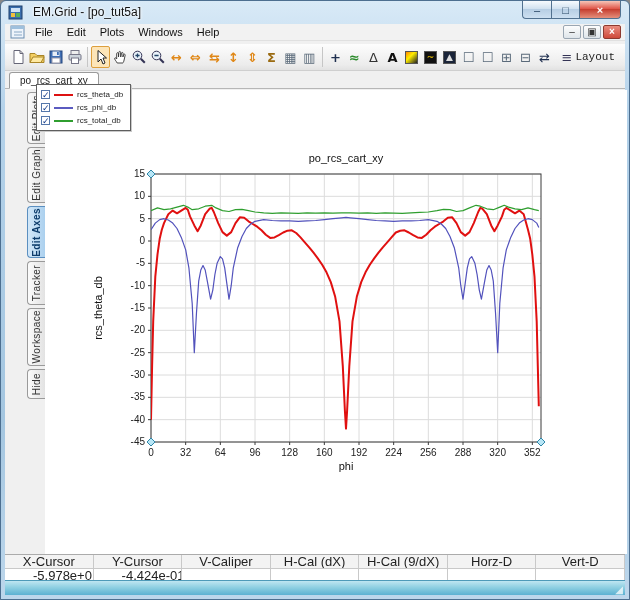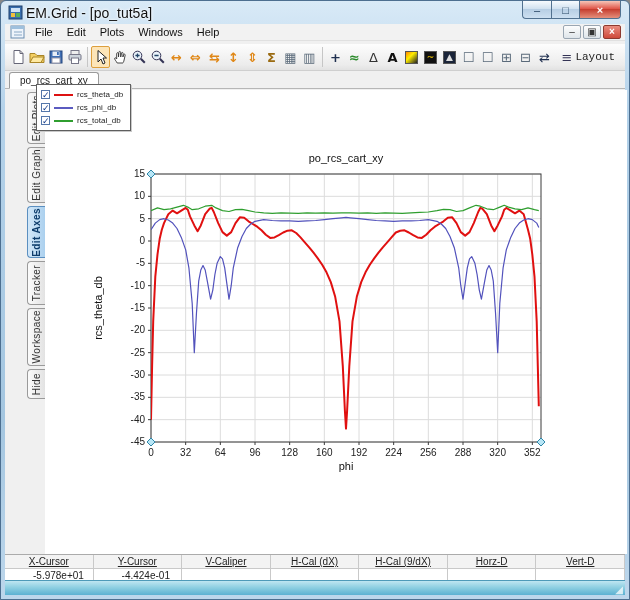--- a/index.html
+++ b/index.html
@@ -3,21 +3,21 @@
 <meta charset="utf-8">
 <style>
   * { margin:0; padding:0; box-sizing:border-box; }
   html,body { background:#888; font-family:"Liberation Sans", sans-serif; }
   .window { position:relative; width:630px; height:600px; margin:0 auto;
     background:linear-gradient(180deg,#d9eaf7 0%,#b4d2ea 18%,#a4c6e0 70%,#bdd7ec 100%);
     border:1px solid #4d6f90; border-radius:6px 6px 0 0; overflow:hidden; }
   
   .titlebar { position:absolute; top:0; left:0; right:0; height:23px; }
   .app-icon { position:absolute; left:7px; top:4px; width:15px; height:15px; }
-  .title-text { position:absolute; left:25px; top:4px; font-size:14px; color:#111; text-shadow:0 0 3px #fff, 0 0 3px #fff; }
+  .title-text { position:absolute; left:32px; top:4px; font-size:12px; color:#111; text-shadow:0 0 3px #fff, 0 0 3px #fff; }
   .win-buttons { position:absolute; right:8px; top:0; display:flex; }
   .wbtn { height:18px; border:1px solid #51718f; border-top:none; display:flex; align-items:center; justify-content:center;
     font-size:11px; color:#1d3c5a; background:linear-gradient(180deg,#f7fbfe,#d2e2f0 45%,#b5cde3 46%,#cde0f1); cursor:default; }
   .wbtn.min { width:29px; border-radius:0 0 0 4px; border-right:none; }
   .wbtn.max { width:28px; border-right:none; }
   .wbtn.close { width:42px; border-radius:0 0 4px 0; color:#fff; font-weight:bold;
     background:linear-gradient(180deg,#f6c5b8,#e0574a 45%,#c3392b 46%,#e5907c); }
   
   .client { position:absolute; left:4px; top:23px; right:4px; bottom:4px; background:#f0f0f0; }
   
@@ -53,22 +53,22 @@
   
   .legend { position:absolute; left:31px; top:60px; z-index:10; background:#fff; border:1px solid #5f5f5f; box-shadow:1px 1px 0 #c9c9c9; padding:3px 7px 3px 4px; }
   .lg-row { display:flex; align-items:center; height:13px; gap:4px; }
   .lg-check { width:9px; height:9px; border:1px solid #5577aa; background:#fff; font-size:9px; line-height:8px; text-align:center; color:#123a8a; }
   .lg-line { width:19px; height:2px; }
   .lg-label { font-size:8px; color:#222; white-space:nowrap; }
   
   .cursor-table { position:absolute; left:0; right:0; top:530px; height:28px; border-top:1px solid #ababab; background:#fff; }
   .ct-row { display:flex; height:14px; }
   .ct-row.head { background:#f3f3f3; }
-  .ct-cell { flex:1 1 0; border-right:1px solid #c9c9c9; border-bottom:1px solid #c9c9c9; font-size:10px; color:#222;
-    display:flex; align-items:center; justify-content:center; overflow:hidden; white-space:nowrap;text-decoration:underline; }
+  .ct-cell { flex:1 1 0; border-right:1px solid #c9c9c9; border-bottom:1px solid #c9c9c9; font-size:13px; color:#222;
+    display:flex; align-items:center; justify-content:center; overflow:hidden; white-space:nowrap; }
   .ct-row.vals .ct-cell { justify-content:flex-start; padding-left:0;margin-left:28px; }
   
   .statusbar { position:absolute; left:0; right:0; bottom:0; height:15px; border-top:1px solid #4e9ab8;
     background:linear-gradient(180deg,#bfe6f1,#8fd0e2 45%,#5cb1d2); }
   .grip { position:absolute; right:2px; bottom:0; font-size:10px; color:rgba(255,255,255,.75); }
   svg text { font-family:"Liberation Sans",sans-serif; }
 </style>
 </head>
 <body>
 

